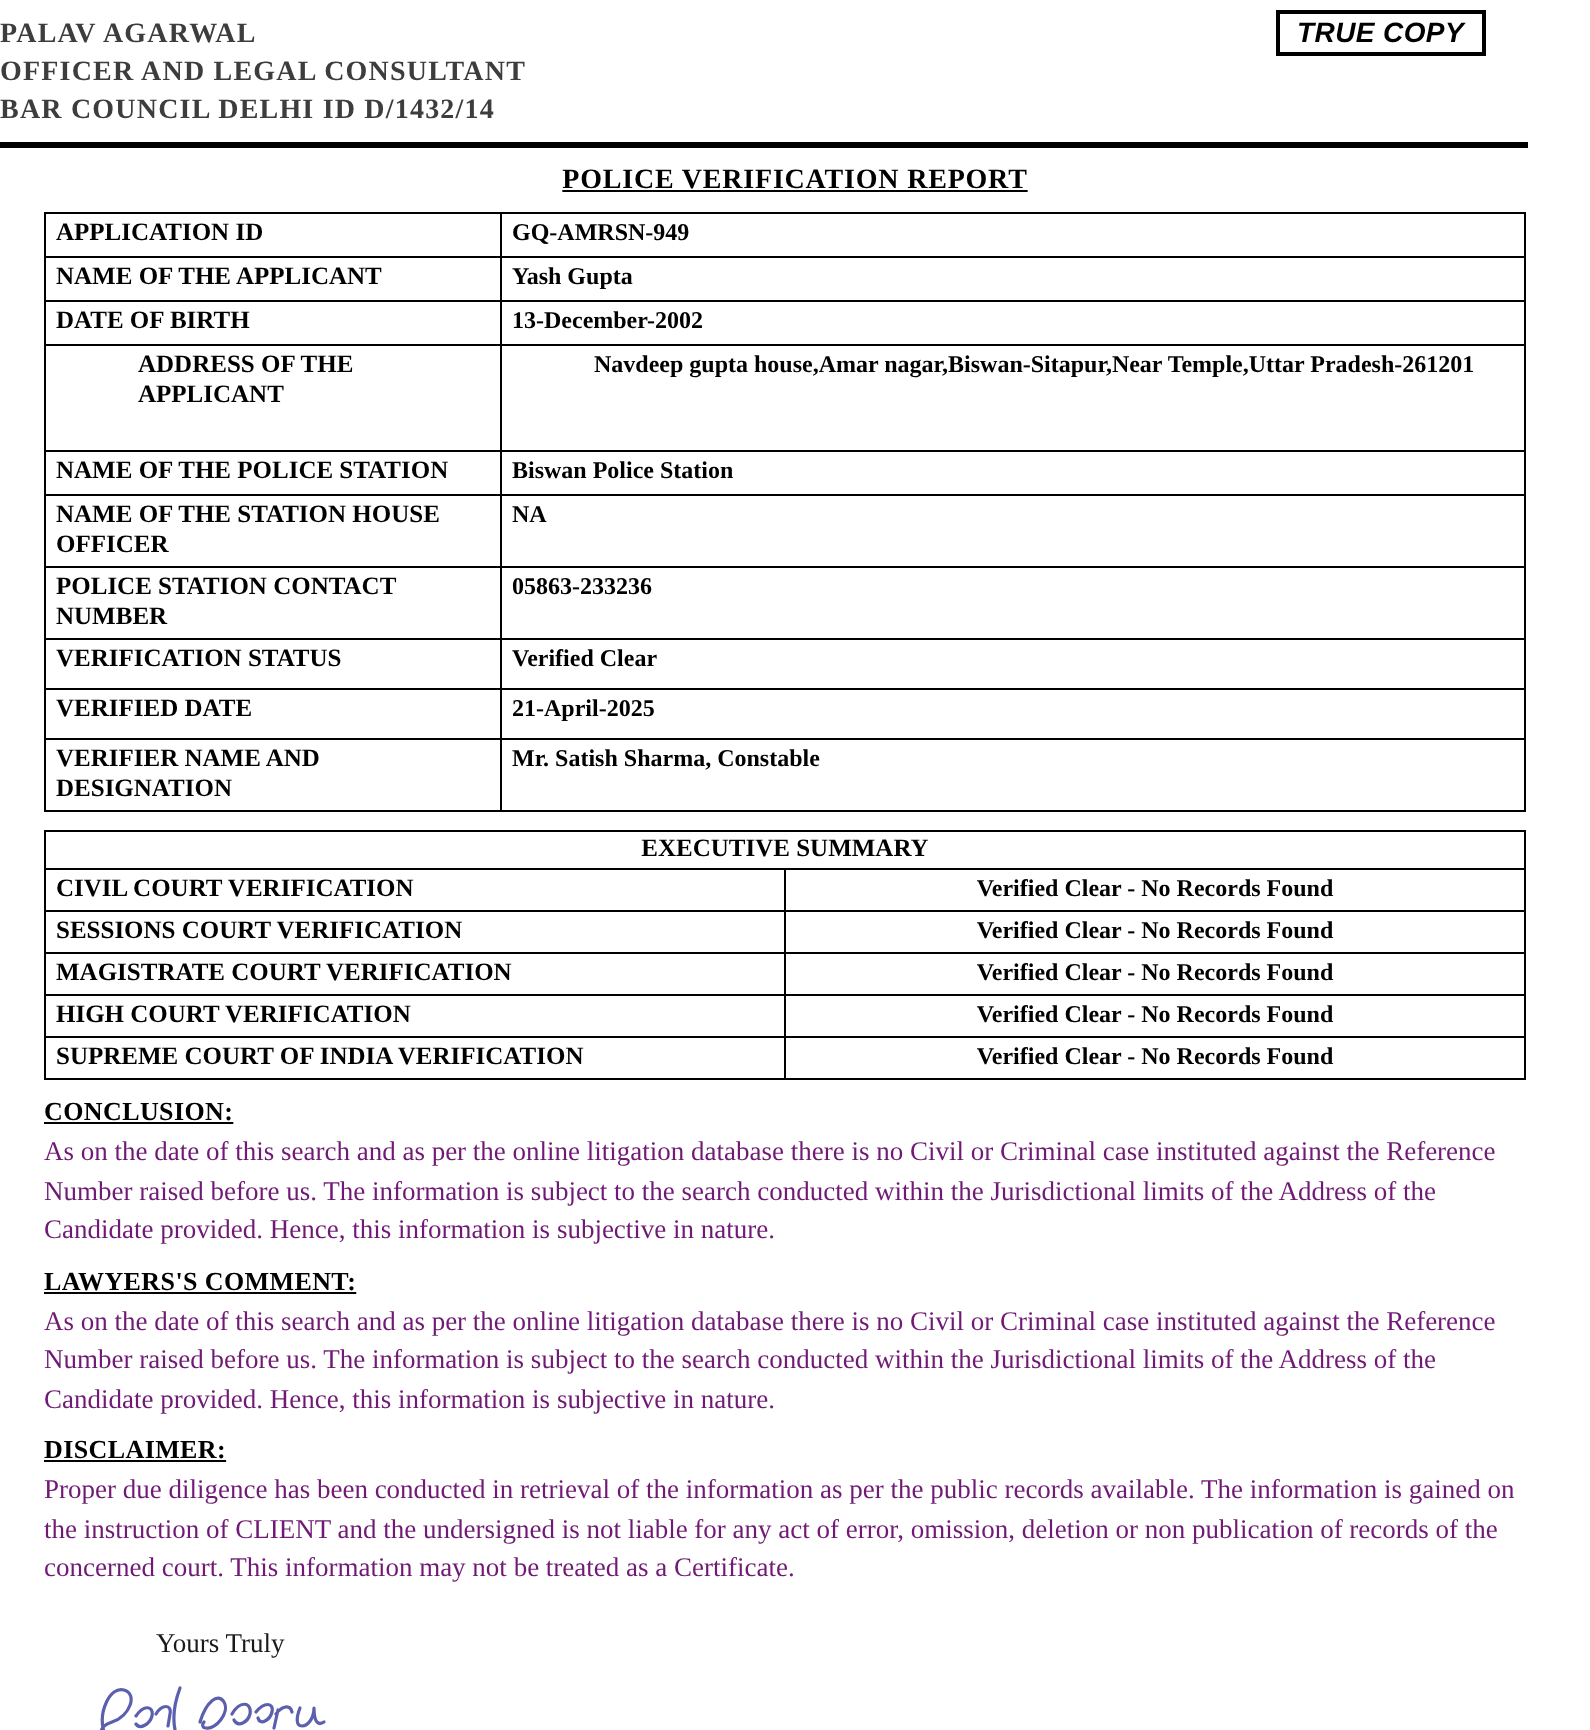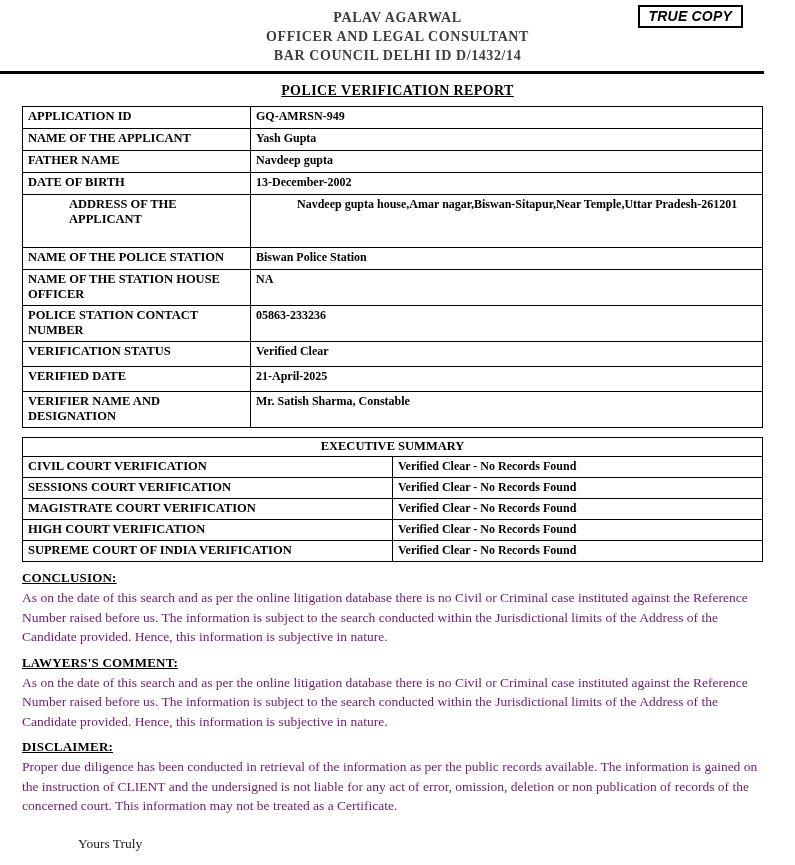--- a/index.html
+++ b/index.html
@@ -6,21 +6,21 @@
   html, body { background: #ffffff; }
   body {
     width: 795px; height: 865px;
     font-family: "Liberation Serif", serif;
     color: #000;
     overflow: hidden;
   }
   .page { position: relative; width: 795px; height: 865px; }
 
   
-  .letterhead { padding-top: 8px; text-align: center; color: #3d3d3d; }
+  .letterhead { padding-top: 8px; color: #3d3d3d; }
   .letterhead div { font-size: 14px; font-weight: bold; letter-spacing: 0.6px; line-height: 19px; }
   .true-copy {
     position: absolute; top: 5px; right: 52px;
     border: 2px solid #000; padding: 1px 9px 2px 9px;
     font-family: "Liberation Sans", sans-serif;
     font-size: 14px; font-weight: bold; font-style: italic;
     color: #000; letter-spacing: 0.2px;
   }
   .header-rule { margin-top: 6px; width: 764px; height: 3px; background: #000; }
 
@@ -36,21 +36,21 @@
   .main-table { margin-top: 7px; }
   .summary-table { margin-top: 9px; }
   td, th { border: 1.5px solid #000; vertical-align: top; padding: 2px 5px 3px 5px; }
   td.lbl { width: 228px; font-weight: bold; font-size: 12.5px; }
   td.val { font-weight: bold; font-size: 12px; }
   tr.row-default td { height: 22px; }
   tr.row-tall td { height: 53px; padding-left: 46px; }
   tr.row-med td { height: 25px; }
   th.summary-head { text-align: center; font-size: 12.5px; font-weight: bold; padding: 1px 4px 2px 4px; }
   .summary-table td { height: 20px; }
-  .summary-table td.val { }
+  .summary-table td.val { text-align: center; }
 
   
   .section { margin: 8px 25px 0 22px; }
   .section-heading {
     font-size: 13px; font-weight: bold; text-decoration: underline;
     letter-spacing: 0.2px; margin-bottom: 2px;
   }
   .section-body { font-size: 13.5px; line-height: 19.5px; color: #701a75; }
 
   
@@ -75,24 +75,20 @@
 
   <table class="main-table">
     <tbody>
         <tr class="row-default">
       <td class="lbl">APPLICATION ID</td>
       <td class="val">GQ-AMRSN-949</td>
     </tr>
     <tr class="row-default">
       <td class="lbl">NAME OF THE APPLICANT</td>
       <td class="val">Yash Gupta</td>
-    </tr>
-    <tr class="row-default">
-      <td class="lbl">FATHER NAME</td>
-      <td class="val">Navdeep gupta</td>
     </tr>
     <tr class="row-default">
       <td class="lbl">DATE OF BIRTH</td>
       <td class="val">13-December-2002</td>
     </tr>
     <tr class="row-tall">
       <td class="lbl">ADDRESS OF THE APPLICANT</td>
       <td class="val">Navdeep gupta house,Amar nagar,Biswan-Sitapur,Near Temple,Uttar Pradesh-261201</td>
     </tr>
     <tr class="row-default">

